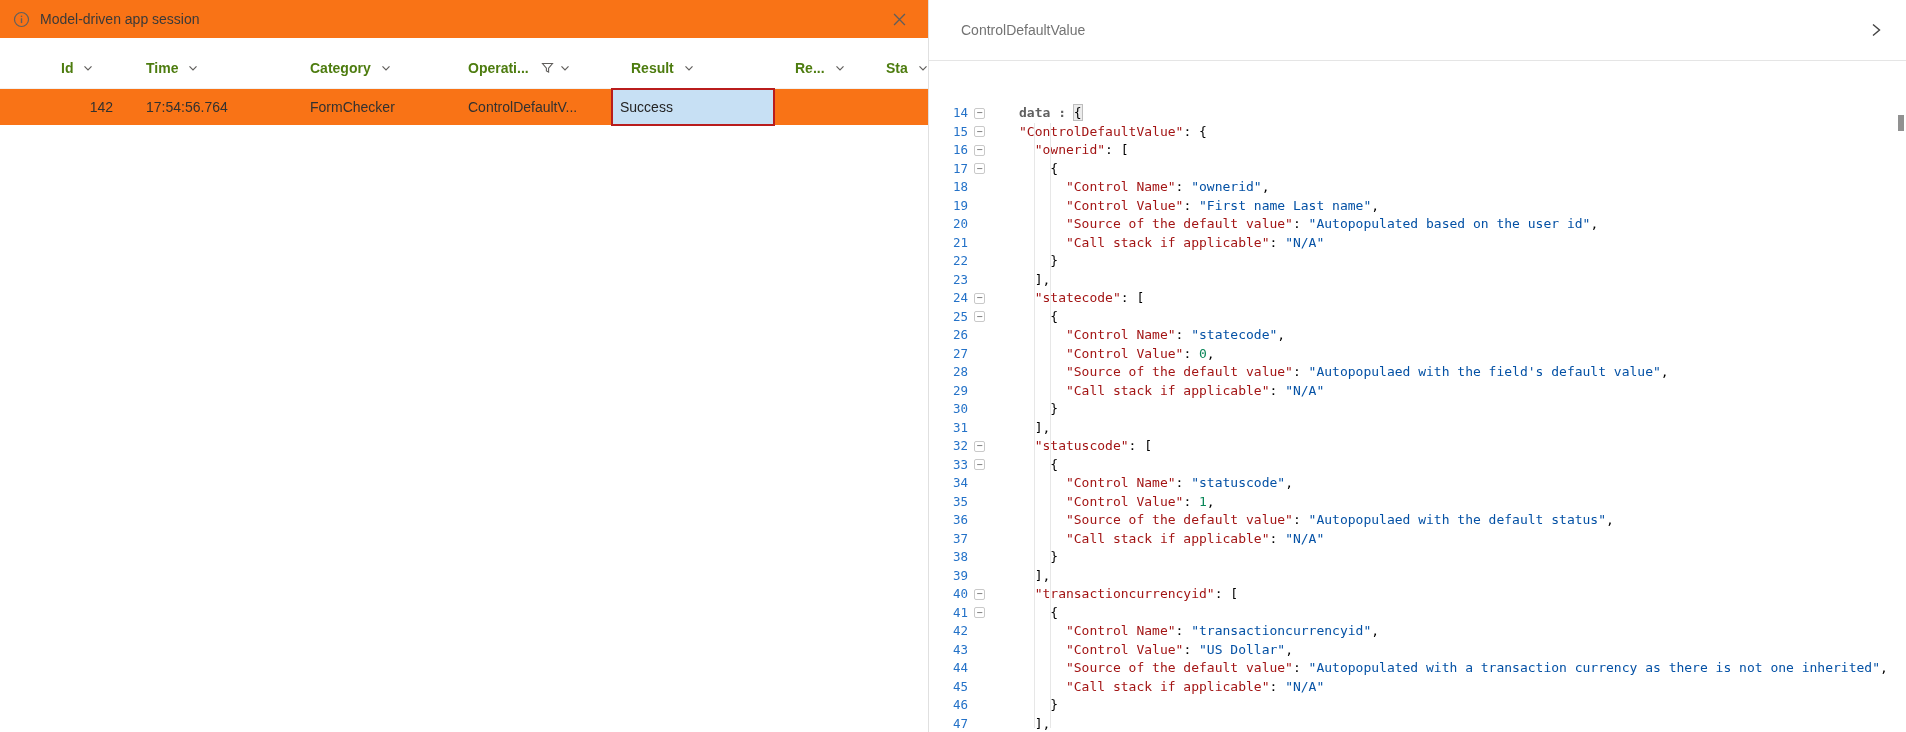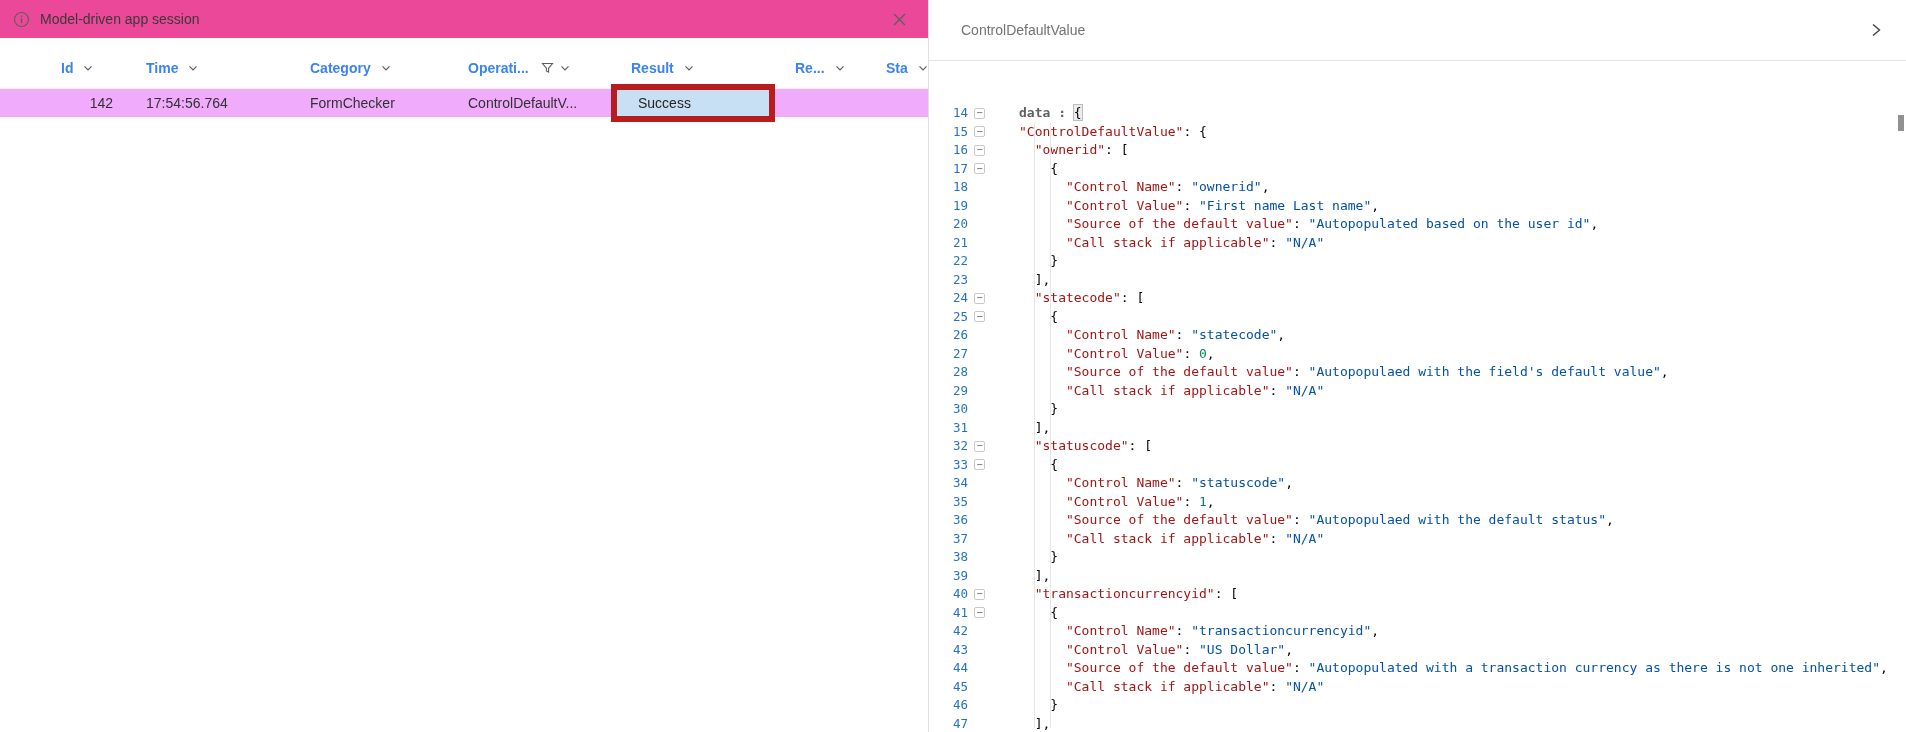--- a/index.html
+++ b/index.html
@@ -4,35 +4,35 @@
 <style>
   html,body{margin:0;padding:0;}
   body{
     width:1906px;height:732px;overflow:hidden;background:#fff;
     font-family:"Liberation Sans",sans-serif;-webkit-font-smoothing:antialiased;
   }
   .app{display:flex;width:1906px;height:732px;}
 
   
   .left{width:929px;flex:none;position:relative;overflow:hidden;border-right:1px solid #e0e0e0;box-sizing:border-box;background:#fff;}
-  .lp-header{height:38px;background:#ec4899;display:flex;align-items:center;padding:0 12px;}
+  .lp-header{height:38px;background:#f97316;display:flex;align-items:center;padding:0 12px;}
   .info-icon{width:18px;height:18px;margin-right:10px;flex:none;display:flex;align-items:center;justify-content:center;}
   .lp-title{font-size:14px;color:#3b3a39;}
   .close-btn{margin-left:auto;margin-right:2px;width:30px;height:30px;display:flex;align-items:center;justify-content:center;background:transparent;border:none;padding:0;cursor:pointer;}
 
   .thead{display:flex;align-items:center;height:42px;margin-top:9px;padding-left:41px;box-sizing:border-box;border-bottom:1px solid #f1f1f1;}
-  .th{display:flex;align-items:center;box-sizing:border-box;padding-left:20px;font-weight:600;font-size:14px;color:#3b82f6;flex:none;overflow:hidden;white-space:nowrap;cursor:pointer;text-align:right;}
+  .th{display:flex;align-items:center;box-sizing:border-box;padding-left:20px;font-weight:600;font-size:14px;color:#4d7c0f;flex:none;overflow:hidden;white-space:nowrap;cursor:pointer;text-align:right;}
   .c0{width:85px;}.c1{width:164px;}.c2{width:158px;}.c3{width:163px;}.c4{width:164px;}.c5{width:91px;}.c6{width:70px;}
   .icon-sp{display:inline-flex;margin-left:9px;flex:none;}
   .icon-sp.tight{margin-left:12px;margin-right:-4px;}
 
-  .trow{display:flex;align-items:center;height:28px;background:#f0abfc;padding-left:41px;box-sizing:border-box;font-size:14px;color:#323130;cursor:pointer;}
+  .trow{display:flex;align-items:center;height:36px;background:#f97316;padding-left:41px;box-sizing:border-box;font-size:14px;color:#323130;cursor:pointer;}
   .td{box-sizing:border-box;padding-left:20px;display:flex;align-items:center;height:100%;flex:none;overflow:hidden;white-space:nowrap;}
   .td.c0{justify-content:flex-end;padding-left:0;padding-right:13px;}
-  .td.success-cell{height:38px;background:#c7e0f4;border:6px solid #b91c1c;padding-left:21px;color:#242424;}
+  .td.success-cell{height:38px;background:#c7e0f4;border:2px solid #b91c1c;padding-left:7px;color:#242424;}
 
   
   .right{flex:1;position:relative;background:#fff;min-width:0;}
   .rp-header{height:61px;display:flex;align-items:center;padding:0 18px 0 32px;border-bottom:1px solid #e5e5e5;box-sizing:border-box;}
   .rp-title{font-size:14px;font-weight:400;color:#737373;margin:0;}
   .expand-btn{margin-left:auto;background:transparent;border:none;padding:4px;cursor:pointer;display:flex;align-items:center;}
 
   .tabs{height:43px;display:flex;align-items:stretch;padding-left:8px;box-sizing:border-box;}
   .tab{background:none;border:none;font-family:inherit;font-size:14px;color:#424242;padding:0 8px;margin-right:8px;position:relative;cursor:pointer;}
   .tab.active{font-weight:600;color:#242424;}

